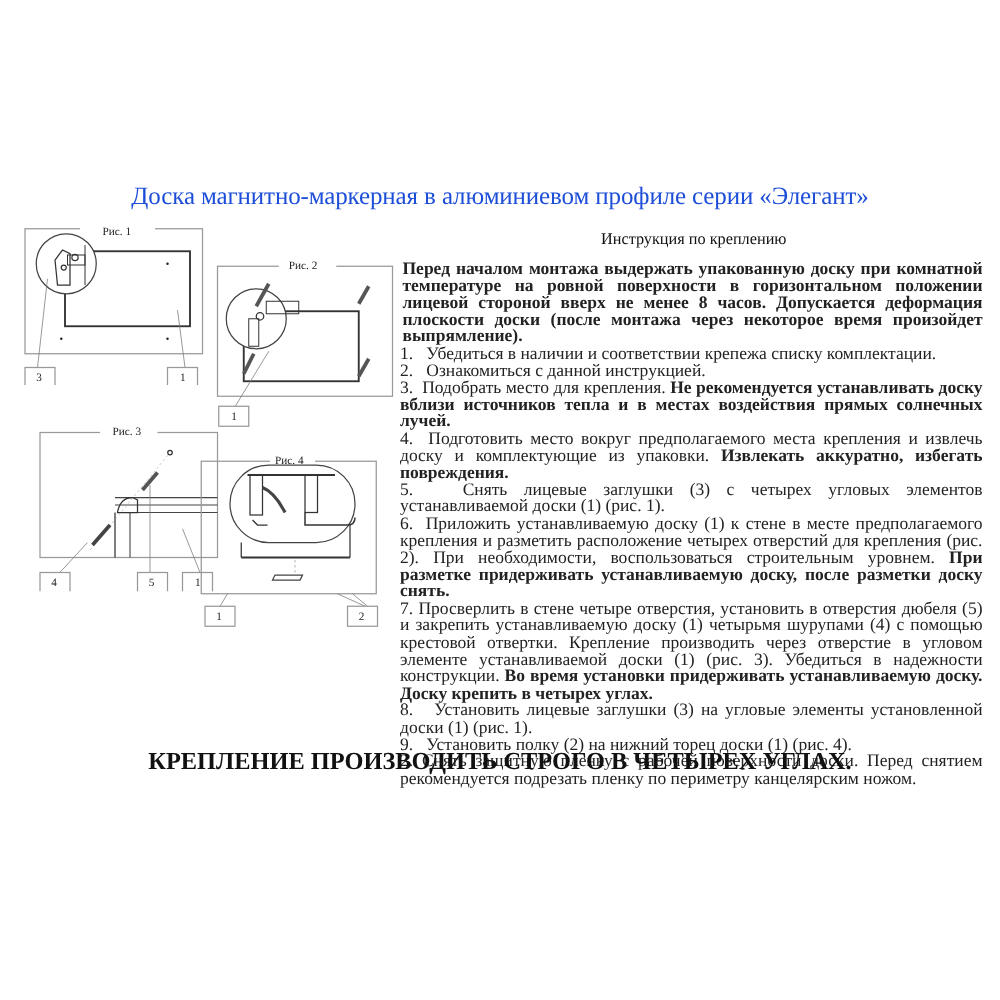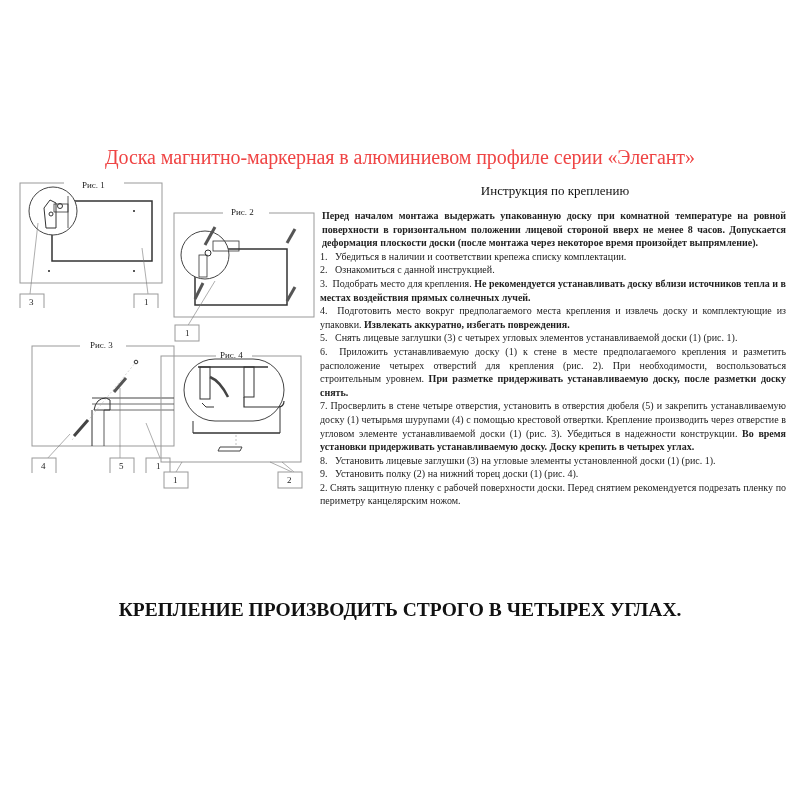--- a/index.html
+++ b/index.html
@@ -1,19 +1,19 @@
 <!DOCTYPE html>
 <html><head>
   <meta charset="utf-8">
   <style>
     html, body { margin: 0; padding: 0; background: #ffffff; }
     body { width: 800px; height: 800px; position: relative; overflow: hidden; font-family: "Liberation Serif", serif; color: #1a1a1a; }
-    .title { position: absolute; left: 0; width: 800px; top: 146px; text-align: center; font-size: 20px; letter-spacing: -0.1px; color: #ef4444; }
+    .title { position: absolute; left: 0; width: 800px; top: 146px; text-align: center; font-size: 20px; letter-spacing: -0.1px; color: #1d4ed8; }
     .subtitle { position: absolute; left: 320px; width: 470px; top: 183px; text-align: center; font-size: 13px; color: #111; }
-    .instructions { position: absolute; left: 320px; top: 209px; width: 466px; font-size: 10px; line-height: 13.6px; color: #222; }
+    .instructions { position: absolute; left: 320px; top: 209px; width: 466px; font-size: 14px; line-height: 13.6px; color: #222; }
     .instructions p { margin: 0; text-align: justify; }
     .instructions .intro { font-weight: bold; padding-left: 2px; }
     .instructions b { font-weight: bold; }
     .footer { position: absolute; left: 0; width: 800px; top: 597px; text-align: center; font-weight: bold; font-size: 19.5px; line-height: 26px; color: #111; }
     .fig { position: absolute; }
     .fig svg { display: block; }
     .fig-label { font-family: "Liberation Serif", serif; font-size: 9px; fill: #222; }
     .callout-num { font-family: "Liberation Serif", serif; font-size: 9px; fill: #222; }
   </style>
 </head>
@@ -86,21 +86,21 @@
     <line x1="118" y1="85" x2="132" y2="120" stroke="#777" stroke-width="0.6"></line>
     <rect x="4" y="120" width="24" height="16" fill="#fff" stroke="#999"></rect>
     <text class="callout-num" x="13" y="131">4</text>
     <rect x="82" y="120" width="24" height="16" fill="#fff" stroke="#999"></rect>
     <text class="callout-num" x="91" y="131">5</text>
     <rect x="118" y="120" width="24" height="16" fill="#fff" stroke="#999"></rect>
     <text class="callout-num" x="128" y="131">1</text>
   </svg>
 </div>
 
-<div class="fig" style="left:158px;top:351px;">
+<div class="fig" style="left:158px;top:364px;">
   <svg width="150" height="140" viewBox="0 0 150 140">
     <rect x="3" y="5" width="140" height="106" fill="none" stroke="#999" stroke-width="1"></rect>
     <rect x="58" y="0" width="36" height="7" fill="#fff"></rect>
     <text class="fig-label" x="62" y="7">Рис. 4</text>
     <rect x="26" y="8" width="100" height="62" rx="31" ry="31" fill="#fff" stroke="#444" stroke-width="1"></rect>
     <line x1="40" y1="16" x2="110" y2="16" stroke="#333" stroke-width="1.5"></line>
     <rect x="42" y="16" width="10" height="32" fill="none" stroke="#333" stroke-width="1"></rect>
     <path d="M52 26 Q62 30 70 46" fill="none" stroke="#444" stroke-width="2.5"></path>
     <rect x="86" y="16" width="10" height="30" fill="none" stroke="#333" stroke-width="1"></rect>
     <path d="M86 46 L86 56 L120 56 Q126 56 126 50" fill="none" stroke="#333" stroke-width="1.2"></path>

